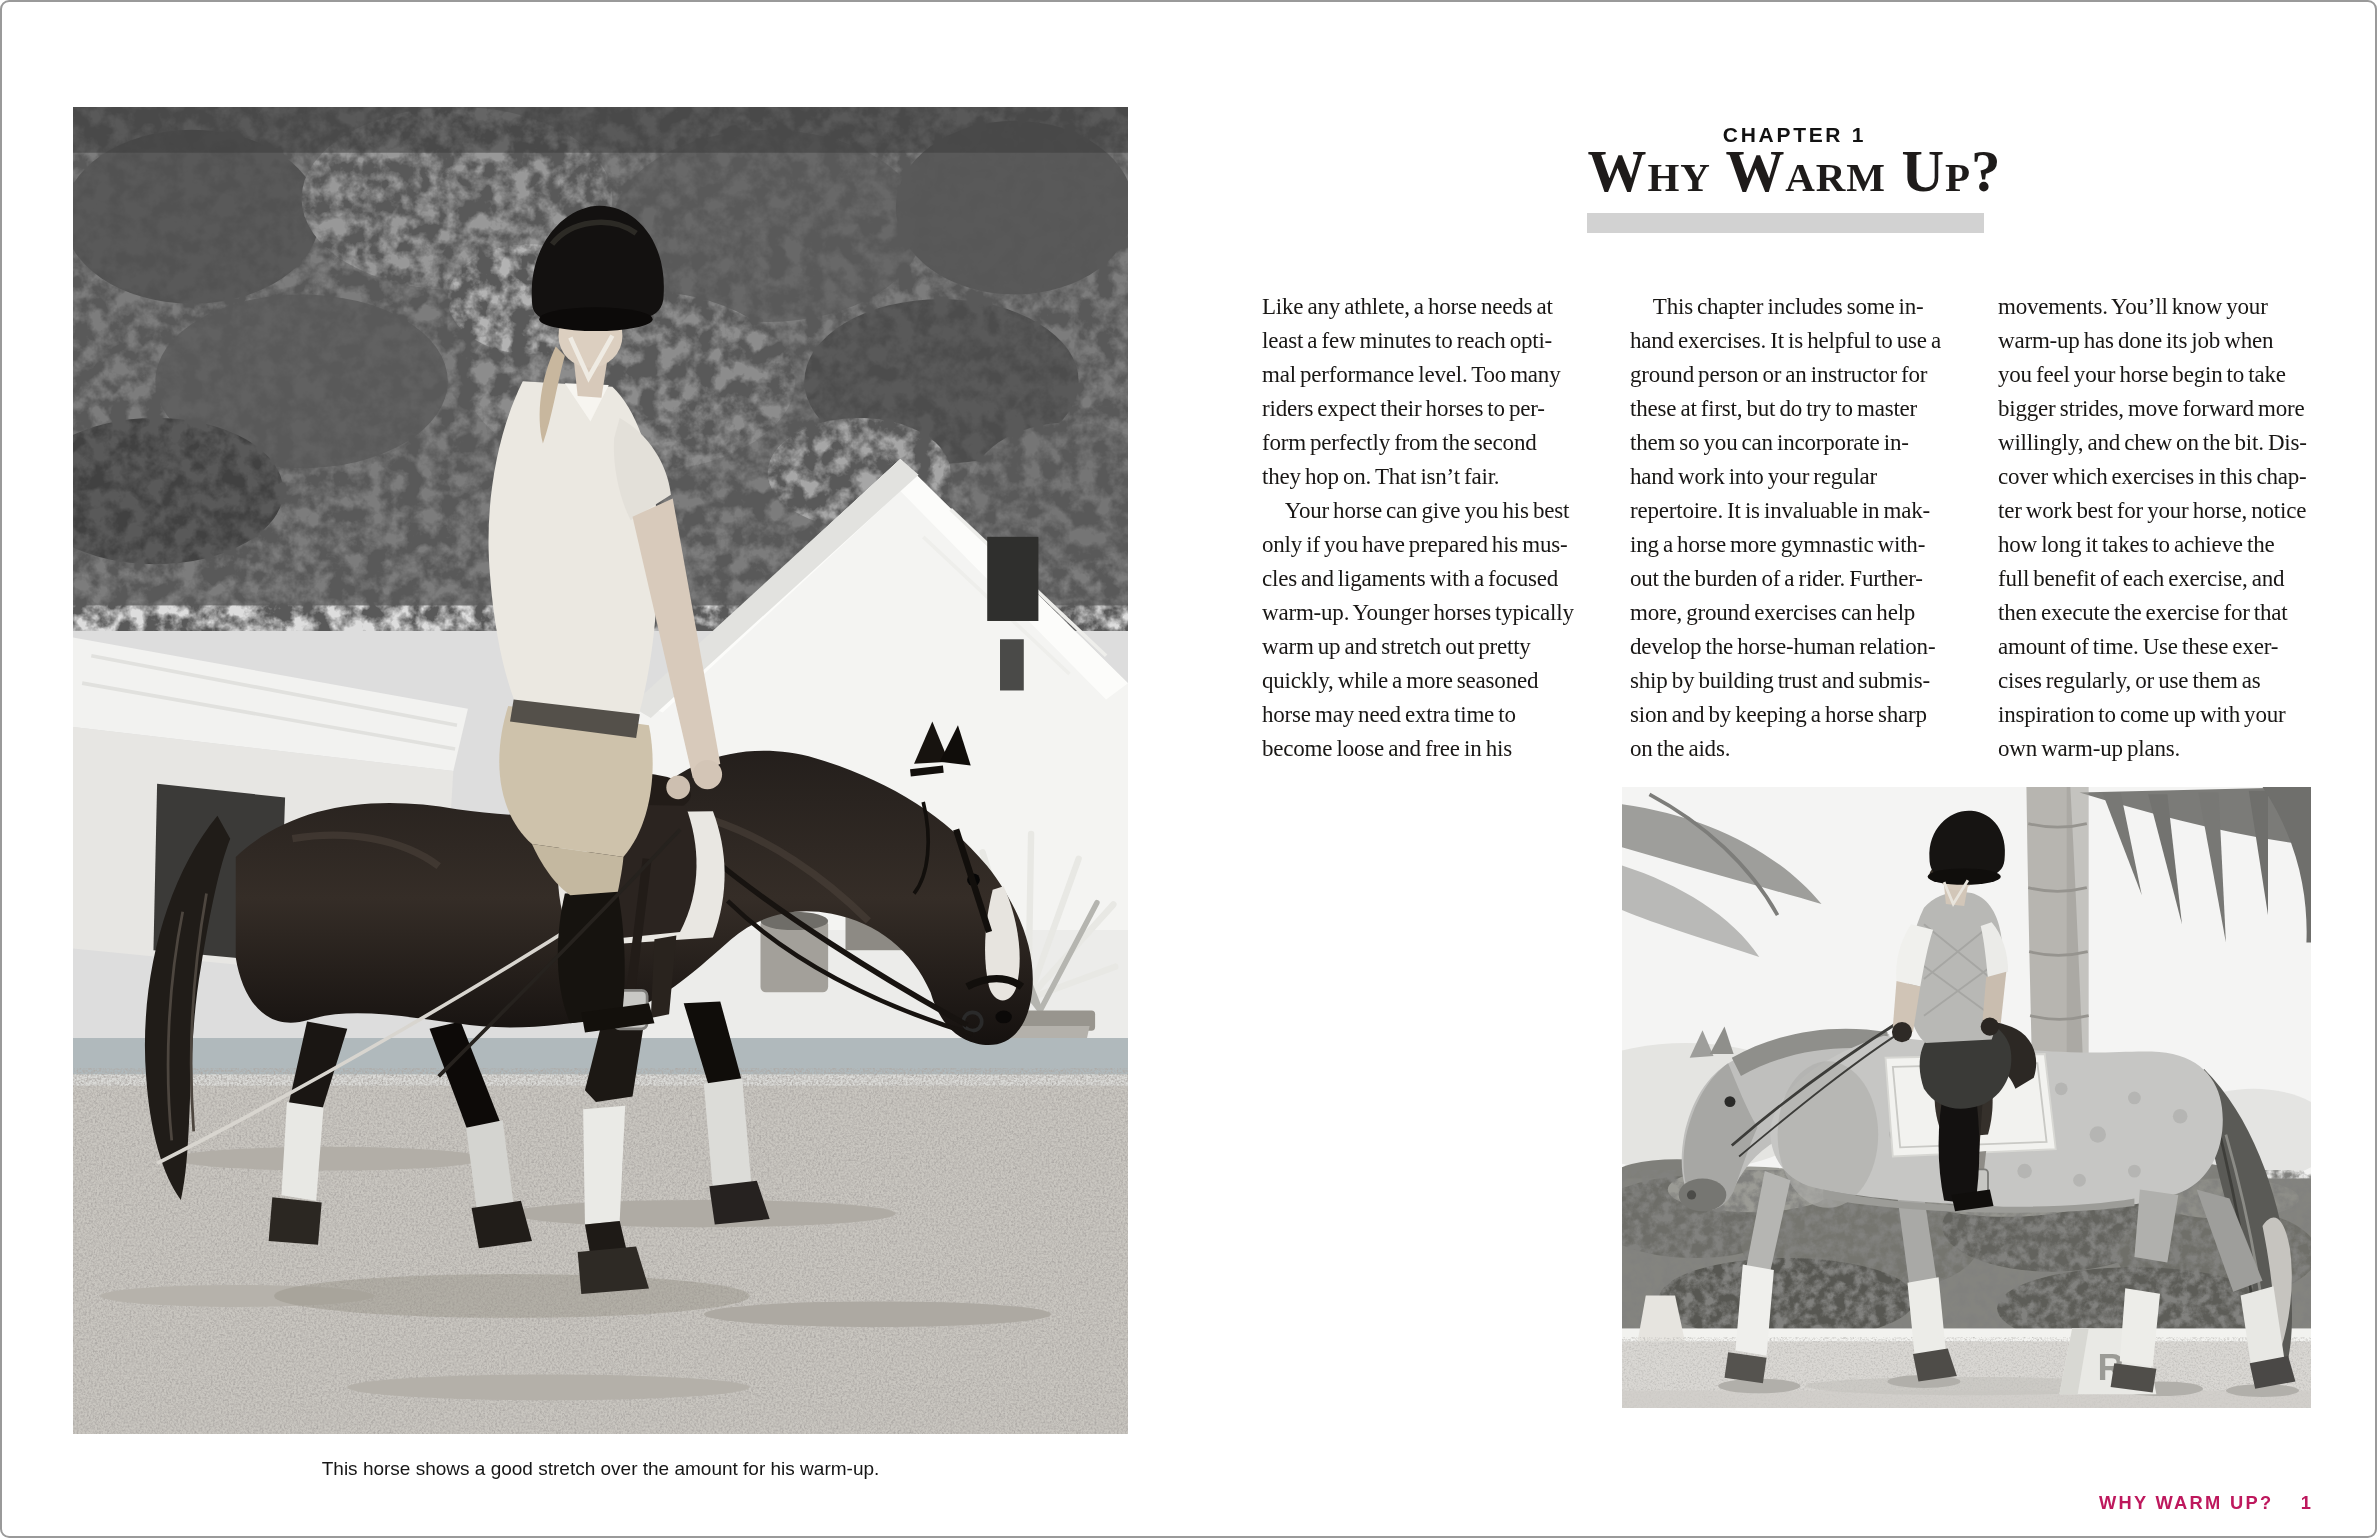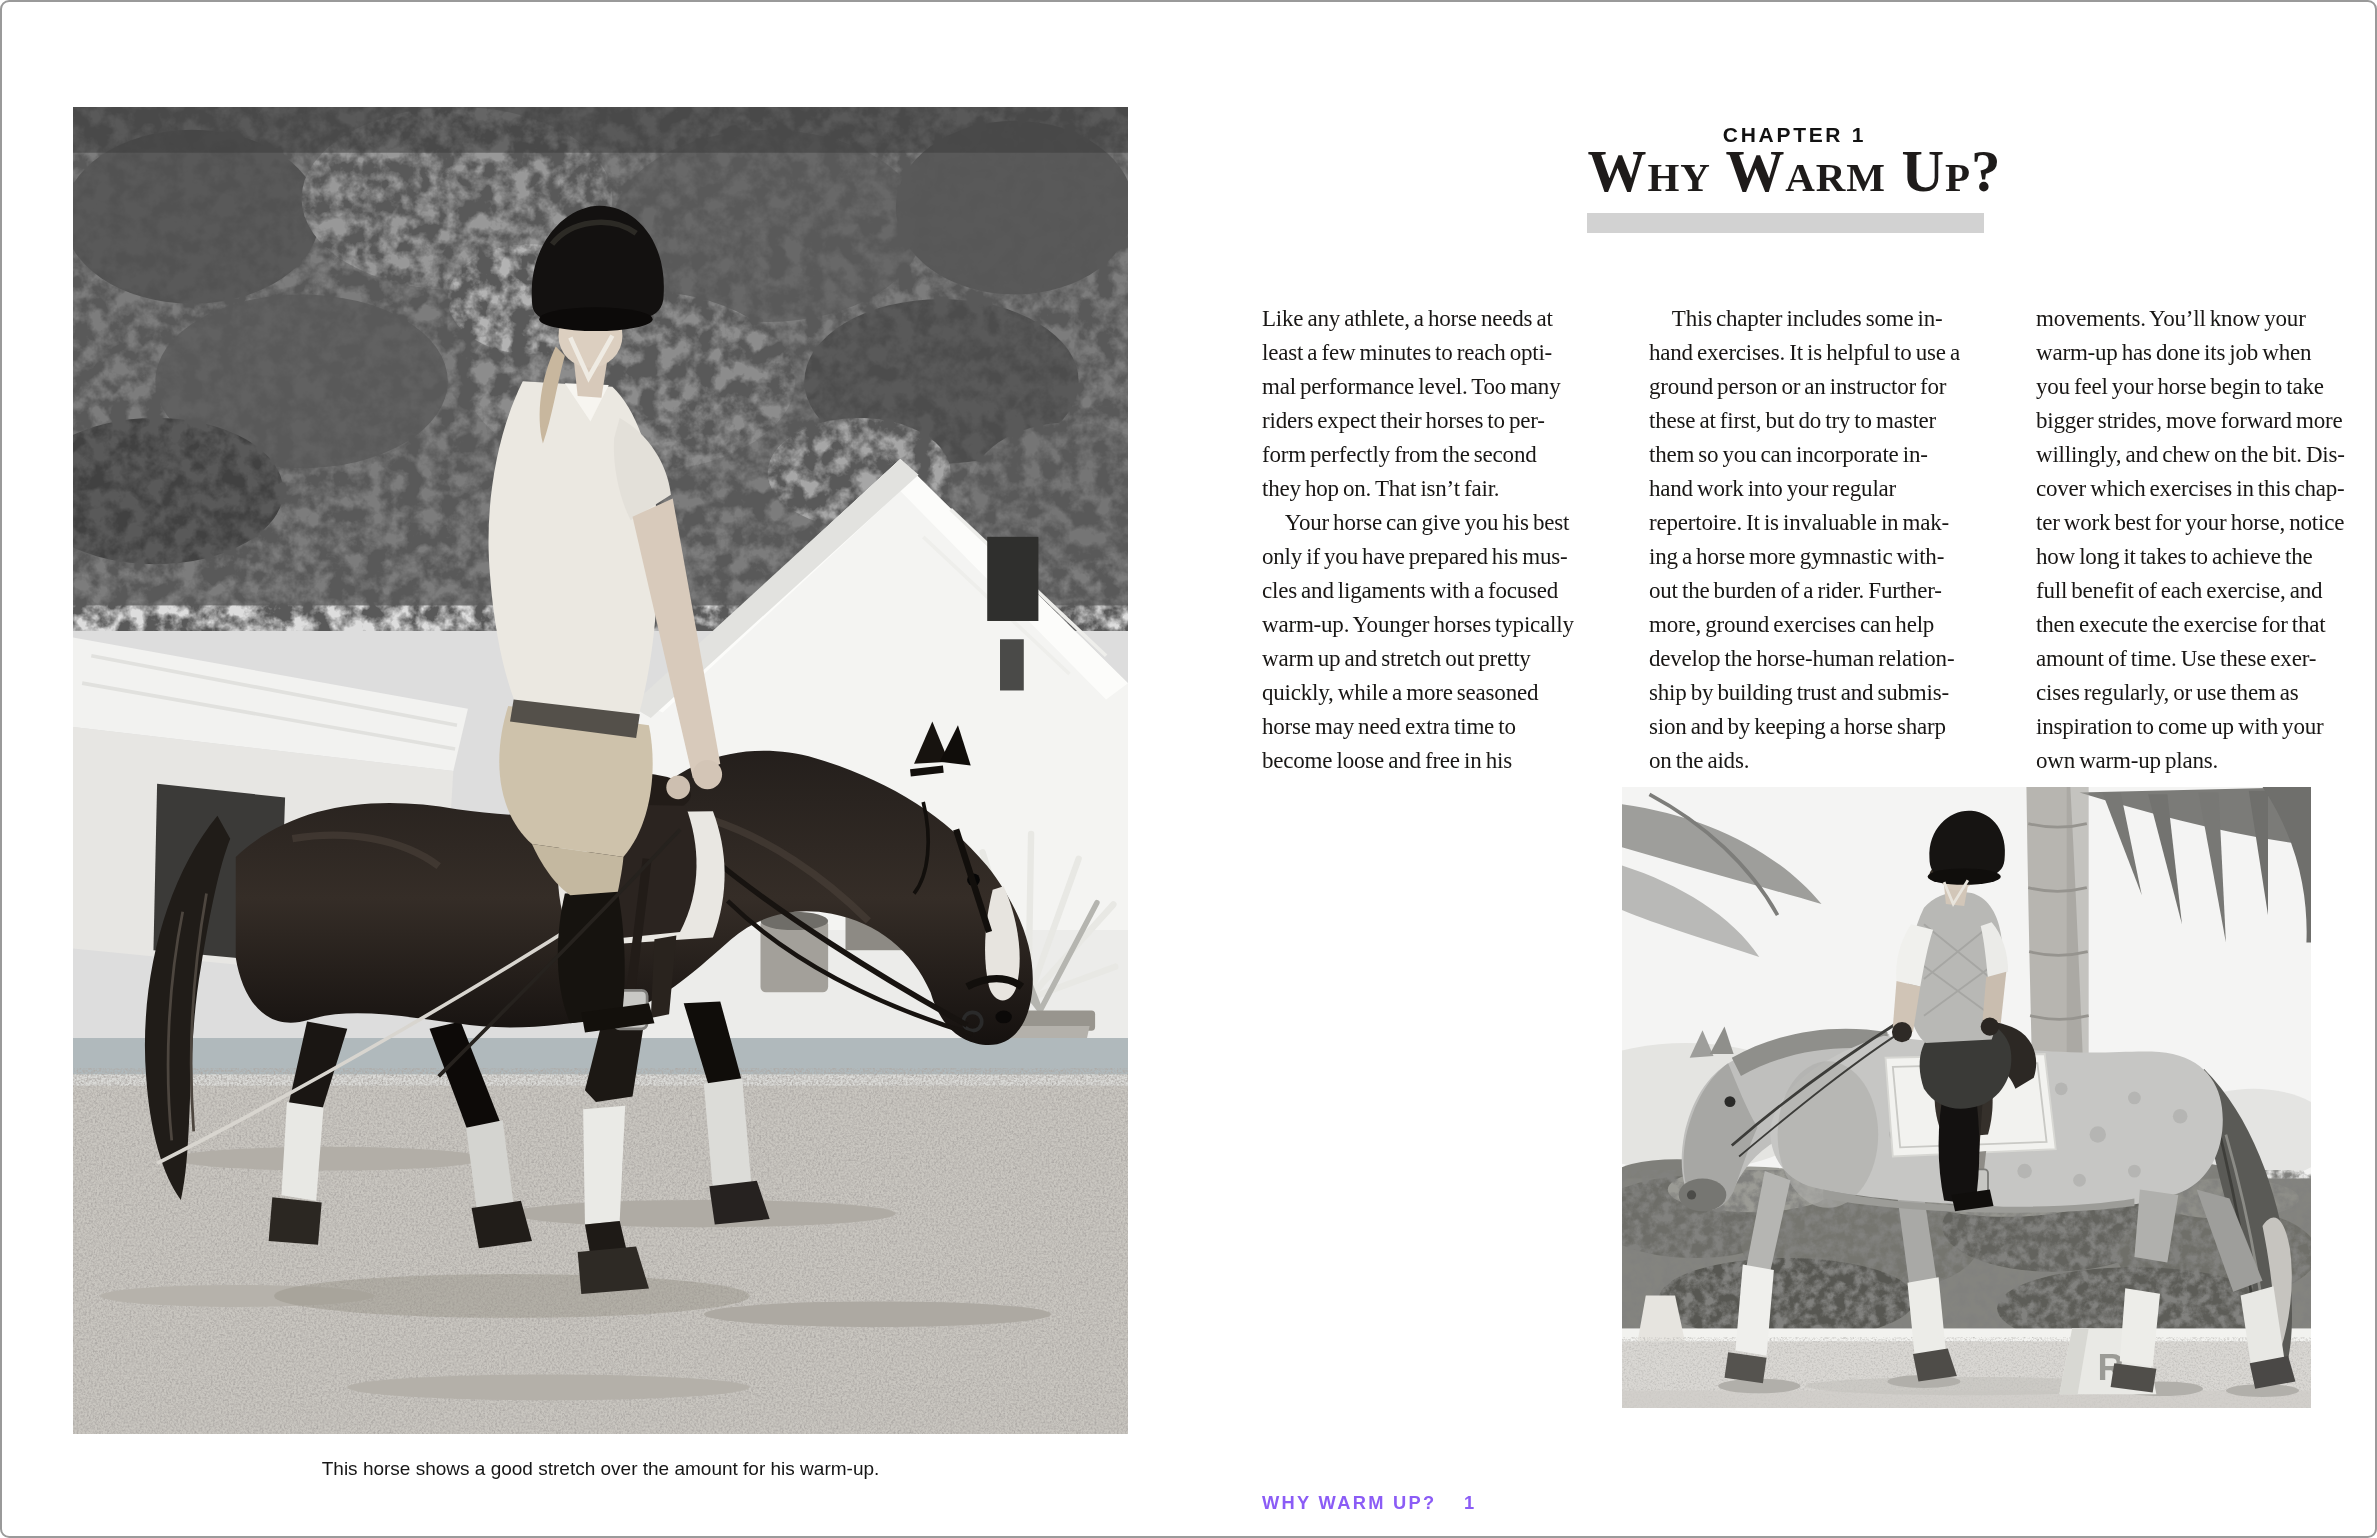--- a/index.html
+++ b/index.html
@@ -11,27 +11,27 @@
   .photo-right{position:absolute;left:1620px;top:785px;width:689px;height:621px;overflow:hidden;background:#f2f2f1;}
   .photo-left svg,.photo-right svg{display:block;width:100%;height:100%;}
   .caption-left{position:absolute;left:71px;top:1456px;width:1055px;text-align:center;
     font-size:19px;color:#161616;}
   .chapter{position:absolute;left:1260px;top:89px;width:1065px;text-align:center;
     font-size:21px;font-weight:bold;letter-spacing:2.7px;color:#121212;margin-top:32px;}
   .title{position:absolute;left:1260px;top:137px;width:1065px;margin:0;text-align:center;
     font-family:"Liberation Serif",serif;font-variant:small-caps;font-weight:bold;
     font-size:59px;letter-spacing:0.9px;color:#1e1b1a;line-height:1.1;}
   .titlebar{position:absolute;left:1585px;top:211px;width:397px;height:20px;background:#d2d2d2;}
-  .cols{position:absolute;left:1260px;top:300px;display:flex;gap:52px;}
+  .cols{position:absolute;left:1260px;top:288px;display:flex;gap:33px;}
   .col{width:335px;font-family:"Liberation Serif",serif;font-size:23px;line-height:34px;
     letter-spacing:-0.2px;word-spacing:-1.4px;color:#191715;white-space:pre;}
   .caption-right{position:absolute;left:1260px;top:1368px;width:366px;
     font-size:19px;line-height:26.5px;color:#242424;white-space:pre;}
-  .footer{position:absolute;top:1490px;left:1260px;width:1049px;
-    font-weight:bold;font-size:18.3px;letter-spacing:2.3px;color:#8b5cf6;}
+  .footer{position:absolute;top:1490px;left:1260px;width:1049px;text-align:right;
+    font-weight:bold;font-size:18.3px;letter-spacing:2.3px;color:#be185d;}
   .pagenum{margin-left:27.4px;letter-spacing:0;}
 </style>
 </head>
 <body>
 
 <div class="spread">
 
   <figure class="photo-left">
     <svg viewBox="0 0 1154 1451" preserveAspectRatio="none">
       <defs>

